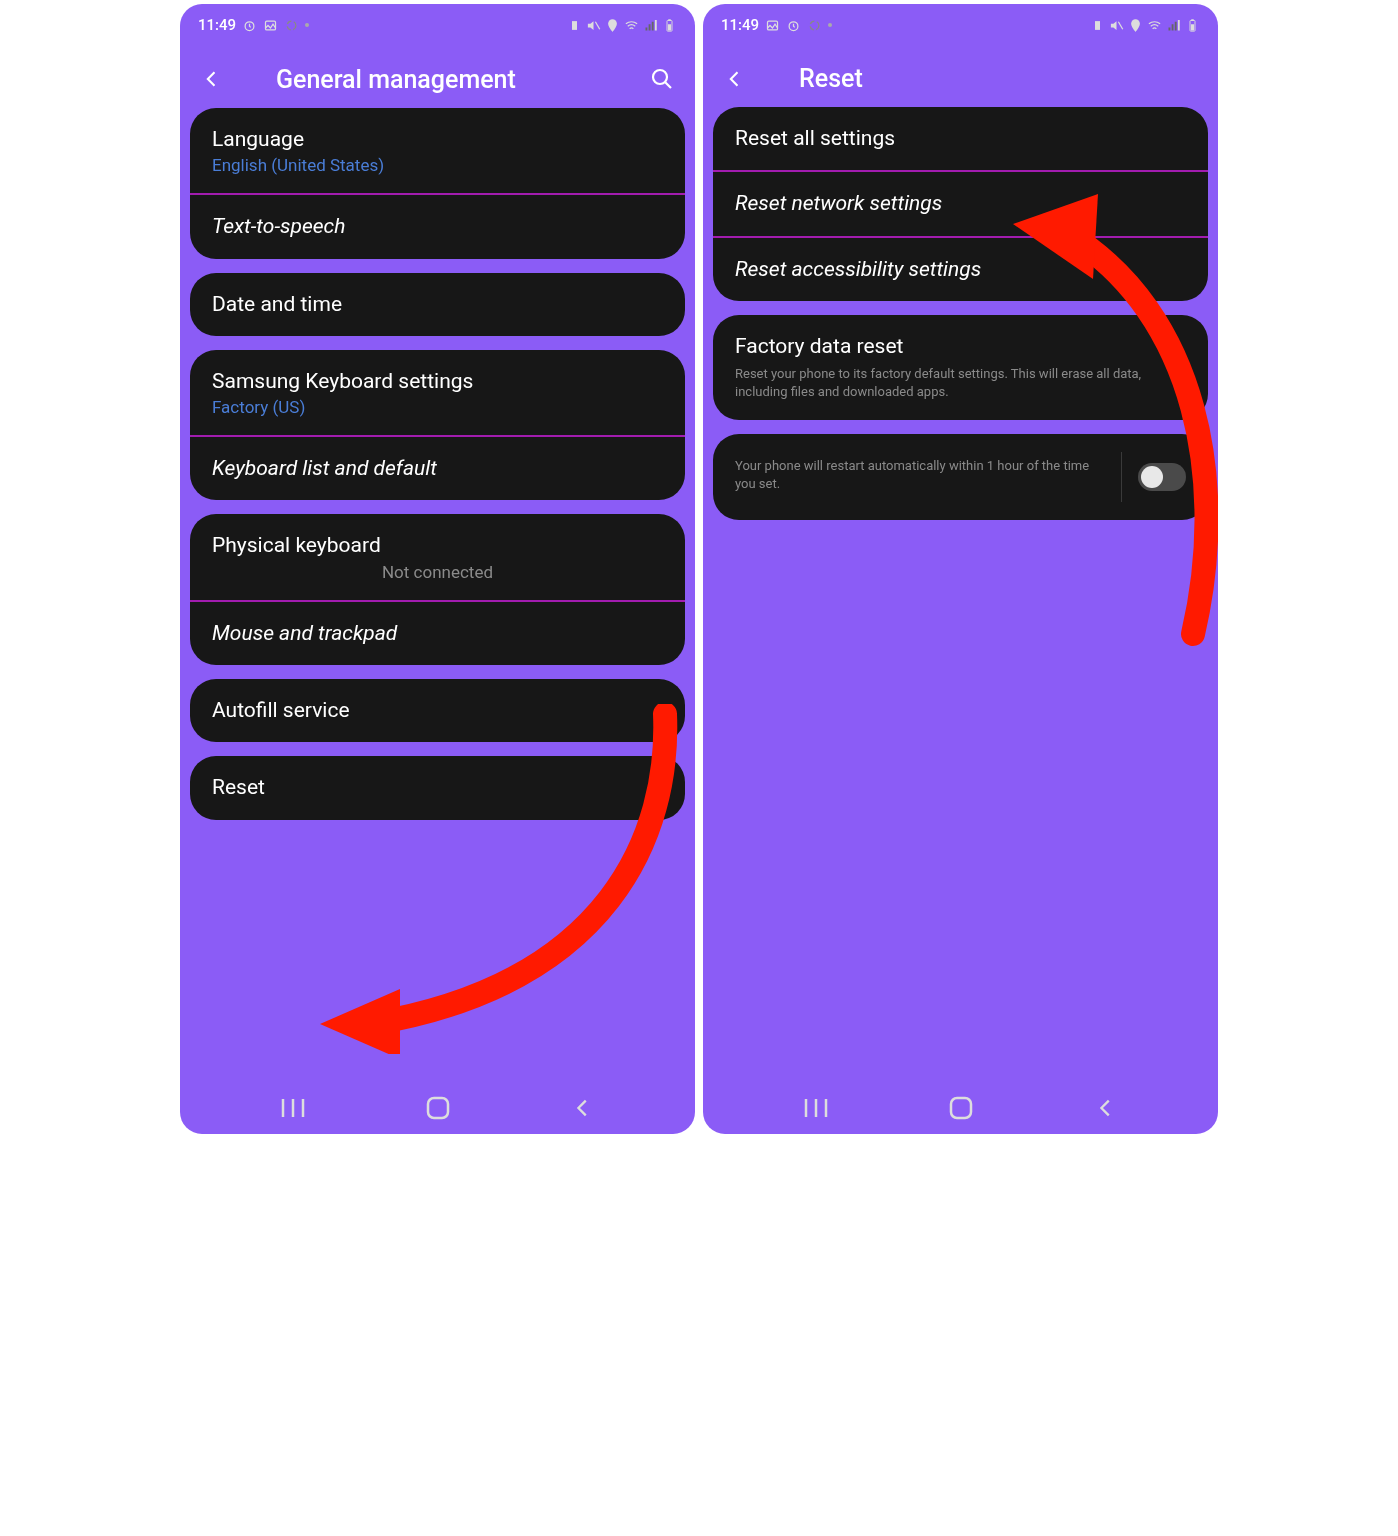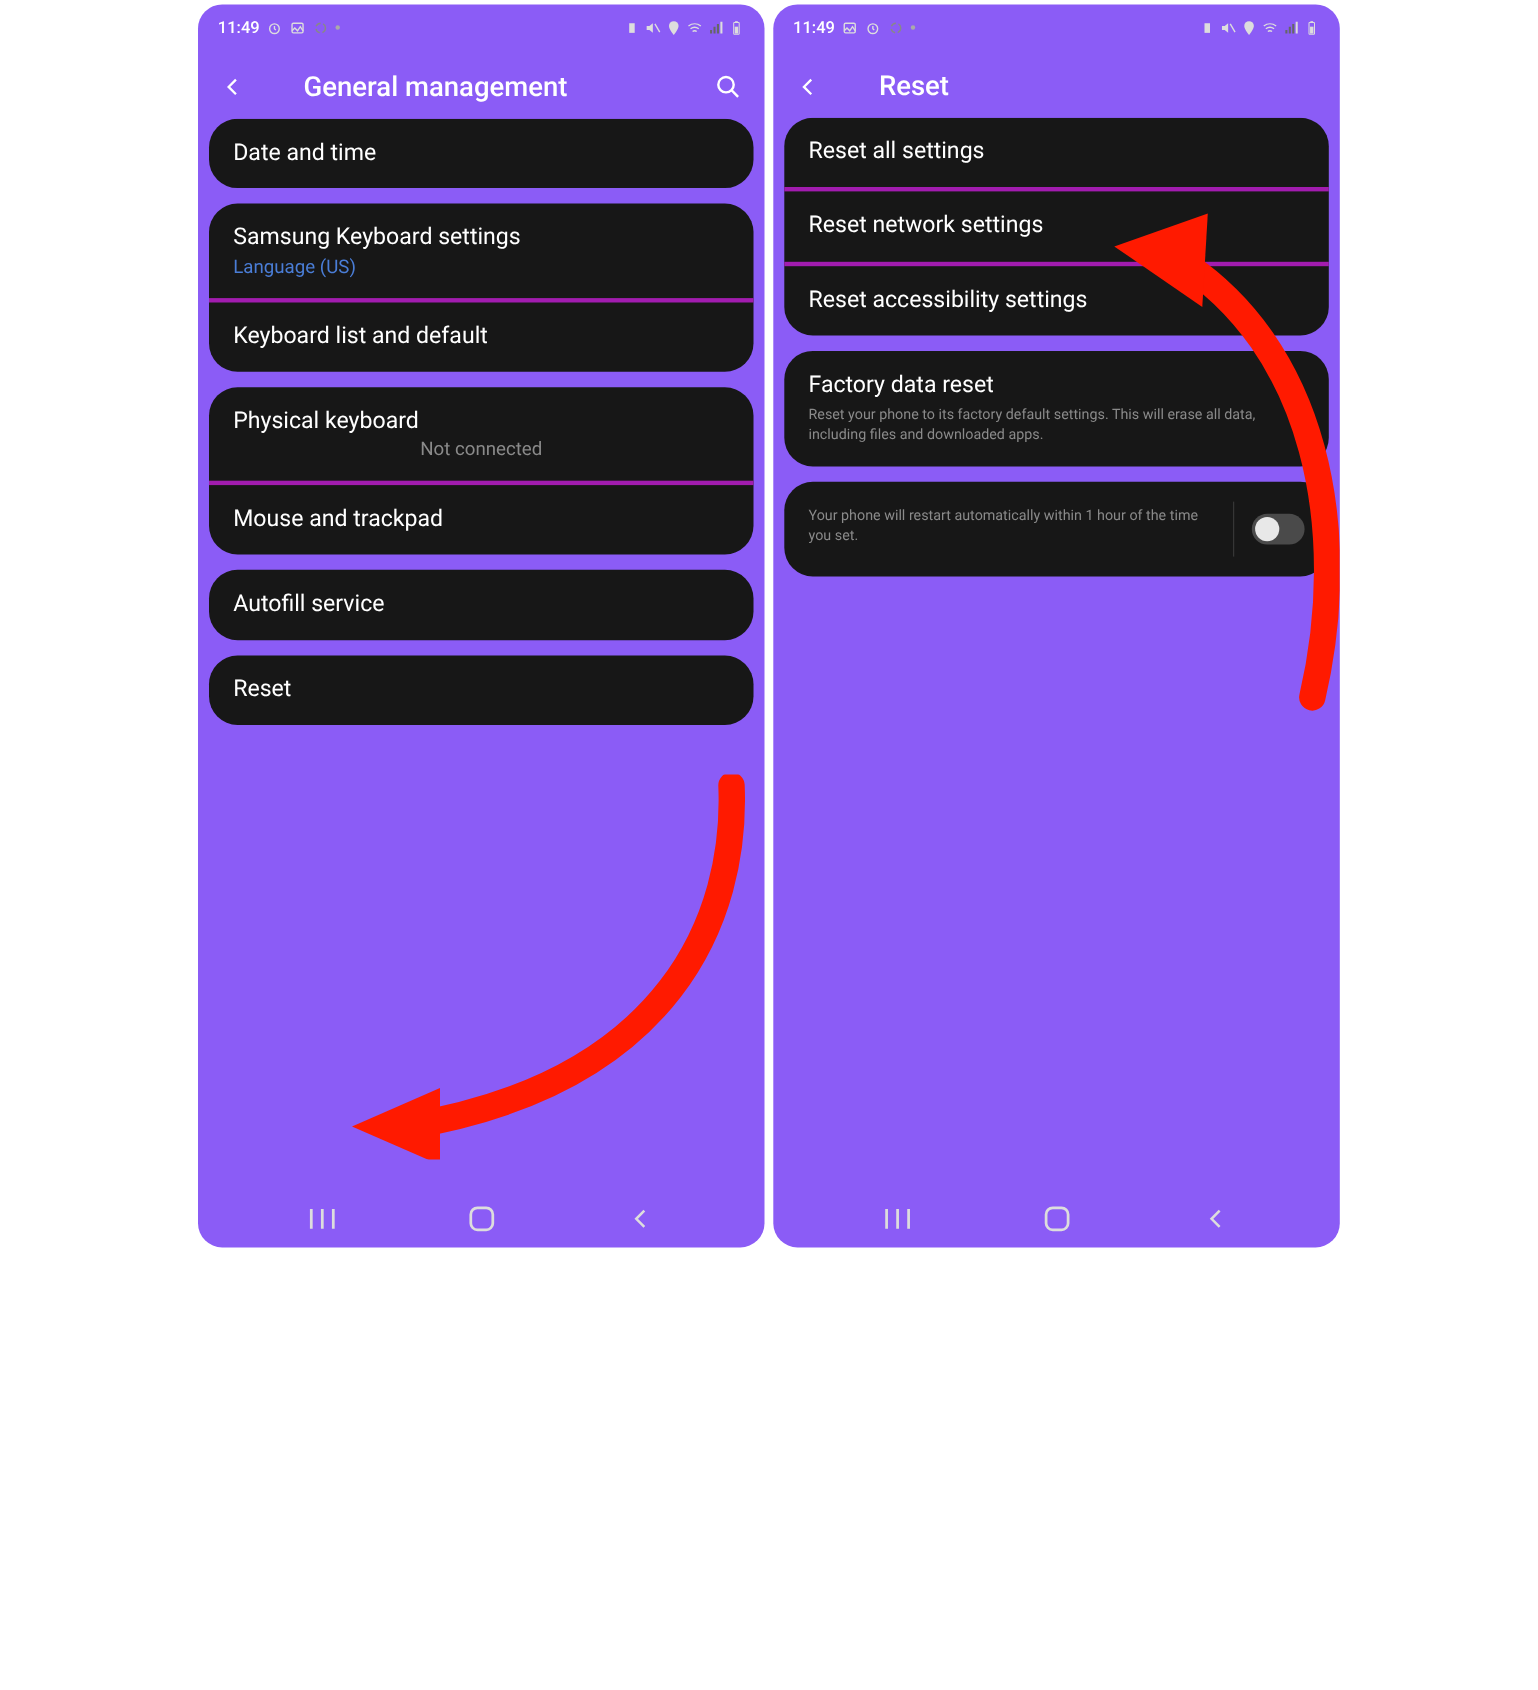--- a/index.html
+++ b/index.html
@@ -67,21 +67,22 @@
   .card {
     background: #171717;
     border-radius: 26px;
     margin-bottom: 14px;
   }
   .item {
     padding: 18px 22px;
     position:relative;
   }
   .item + .item {
-    border-top: 4px solid #a21caf;
+    border-top: 2px solid #a21caf;
+    font-style: italic;
   }
   .item-title {
     color: #fff;
     font-size: 21px;
     font-weight: 400;
     line-height: 1.3;
   }
   .item-sub {
     color: #4a7dd6;
     font-size: 17px;
@@ -207,31 +208,40 @@
     <div class="search-btn">
       <svg viewBox="0 0 24 24">
           <circle cx="10" cy="10" r="7"></circle>
           <line x1="15" y1="15" x2="21" y2="21"></line>
         </svg>
     </div>
   </div>
 
   <div class="content">
 
+    <div class="card">
+      <div class="item">
+        <div class="item-title">Language</div>
+        <div class="item-sub">English (United States)</div>
+      </div>
+      <div class="item">
+        <div class="item-title">Text-to-speech</div>
+      </div>
+    </div>
 
     <div class="card">
       <div class="item">
         <div class="item-title">Date and time</div>
       </div>
     </div>
 
     <div class="card">
       <div class="item">
         <div class="item-title">Samsung Keyboard settings</div>
-        <div class="item-sub">Language (US)</div>
+        <div class="item-sub">Factory (US)</div>
       </div>
       <div class="item">
         <div class="item-title">Keyboard list and default</div>
       </div>
     </div>
 
     <div class="card">
       <div class="item">
         <div class="item-title">Physical keyboard</div>
         <div class="item-sub grey">Not connected</div>

